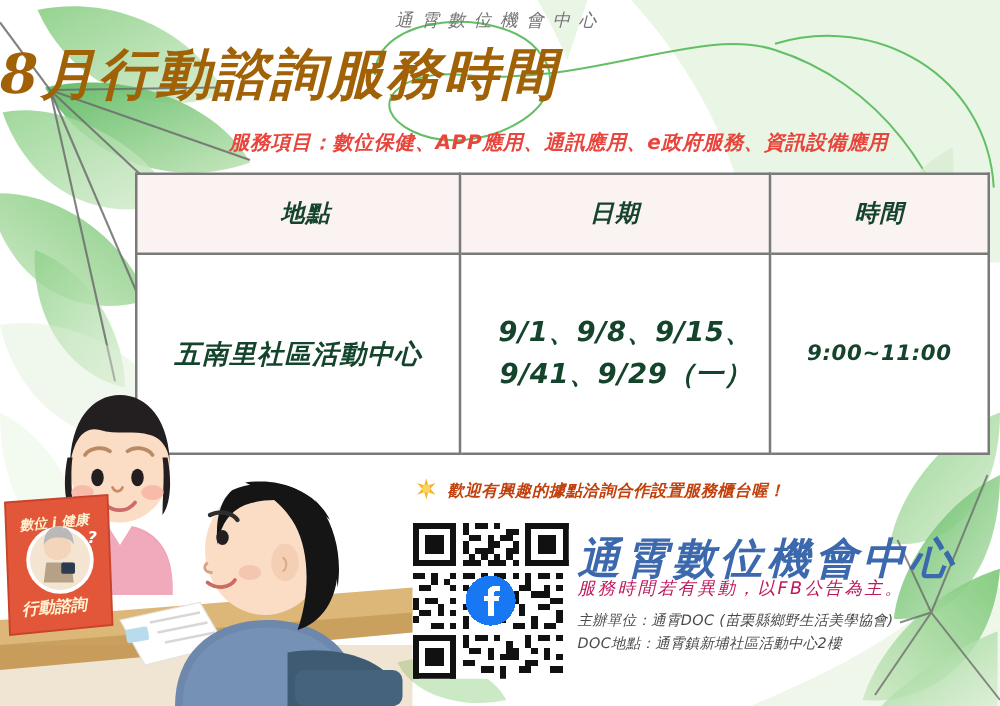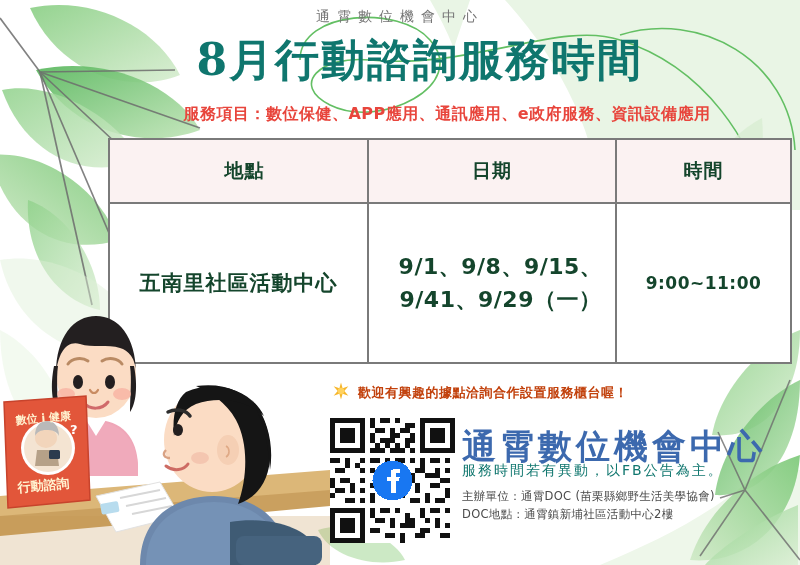--- a/index.html
+++ b/index.html
@@ -3,35 +3,35 @@
 <meta charset="utf-8">
 <style>
   * { margin:0; padding:0; box-sizing:border-box; }
   html,body { width:800px; height:565px; }
   body {
     font-family:"Liberation Sans","DejaVu Sans",sans-serif;
     background:#ffffff;
     position:relative;
     overflow:hidden;
   }
-  #poster { position:absolute; inset:0; width:800px; height:565px; background:#fff; overflow:hidden; }
+  #poster { position:absolute; inset:0; width:800px; height:565px; background:#fff; overflow:hidden;font-style:italic; }
 
   
   .bg-layer { position:absolute; inset:0; pointer-events:none; }
   .bg-svg { position:absolute; inset:0; width:800px; height:565px; }
 
   
   .org-line {
     position:absolute; top:8px; left:0; width:800px; text-align:center;
     font-size:14px; color:#757575; letter-spacing:7px; font-weight:400;
     font-family:"DejaVu Sans","Liberation Sans",sans-serif;
   }
   .main-title {
-    position:absolute; top:37px; left:0; width:643px; text-align:right;
-    font-size:44px; font-weight:bold; color:#0f766e; letter-spacing:2px;
+    position:absolute; top:37px; left:0; width:643px; text-align:left;
+    font-size:44px; font-weight:bold; color:#a16207; letter-spacing:2px;
     font-family:"DejaVu Serif","Liberation Serif",serif;
     line-height:1.05;
   }
   .service-line {
     position:absolute; top:104px; left:0; width:800px; text-align:center;
     font-size:16px; font-weight:bold; color:#e8453c; letter-spacing:0.5px;
     font-family:"DejaVu Sans","Liberation Sans",sans-serif;
     margin-left:47px;
   }
 
@@ -70,21 +70,21 @@
   .qr svg { display:block; }
 
   .brand {
     position:absolute; left:462px; top:424px;
     font-size:34px; font-weight:bold; color:#3c69ae; letter-spacing:4px;
     white-space:nowrap;
     font-family:"DejaVu Sans","Liberation Sans",sans-serif;
   }
   .notice {
     position:absolute; left:462px; top:462px;
-    font-size:14px; color:#0f766e; letter-spacing:2px; white-space:nowrap;
+    font-size:14px; color:#be185d; letter-spacing:2px; white-space:nowrap;
     font-family:"DejaVu Sans","Liberation Sans",sans-serif;
   }
   .credits {
     position:absolute; left:462px; top:488px;
     font-size:11.5px; color:#4a4a4a; line-height:1.55; letter-spacing:0.3px;
     font-family:"DejaVu Sans","Liberation Sans",sans-serif;
   }
   .credits div { white-space:nowrap; }
 </style>
 </head>

